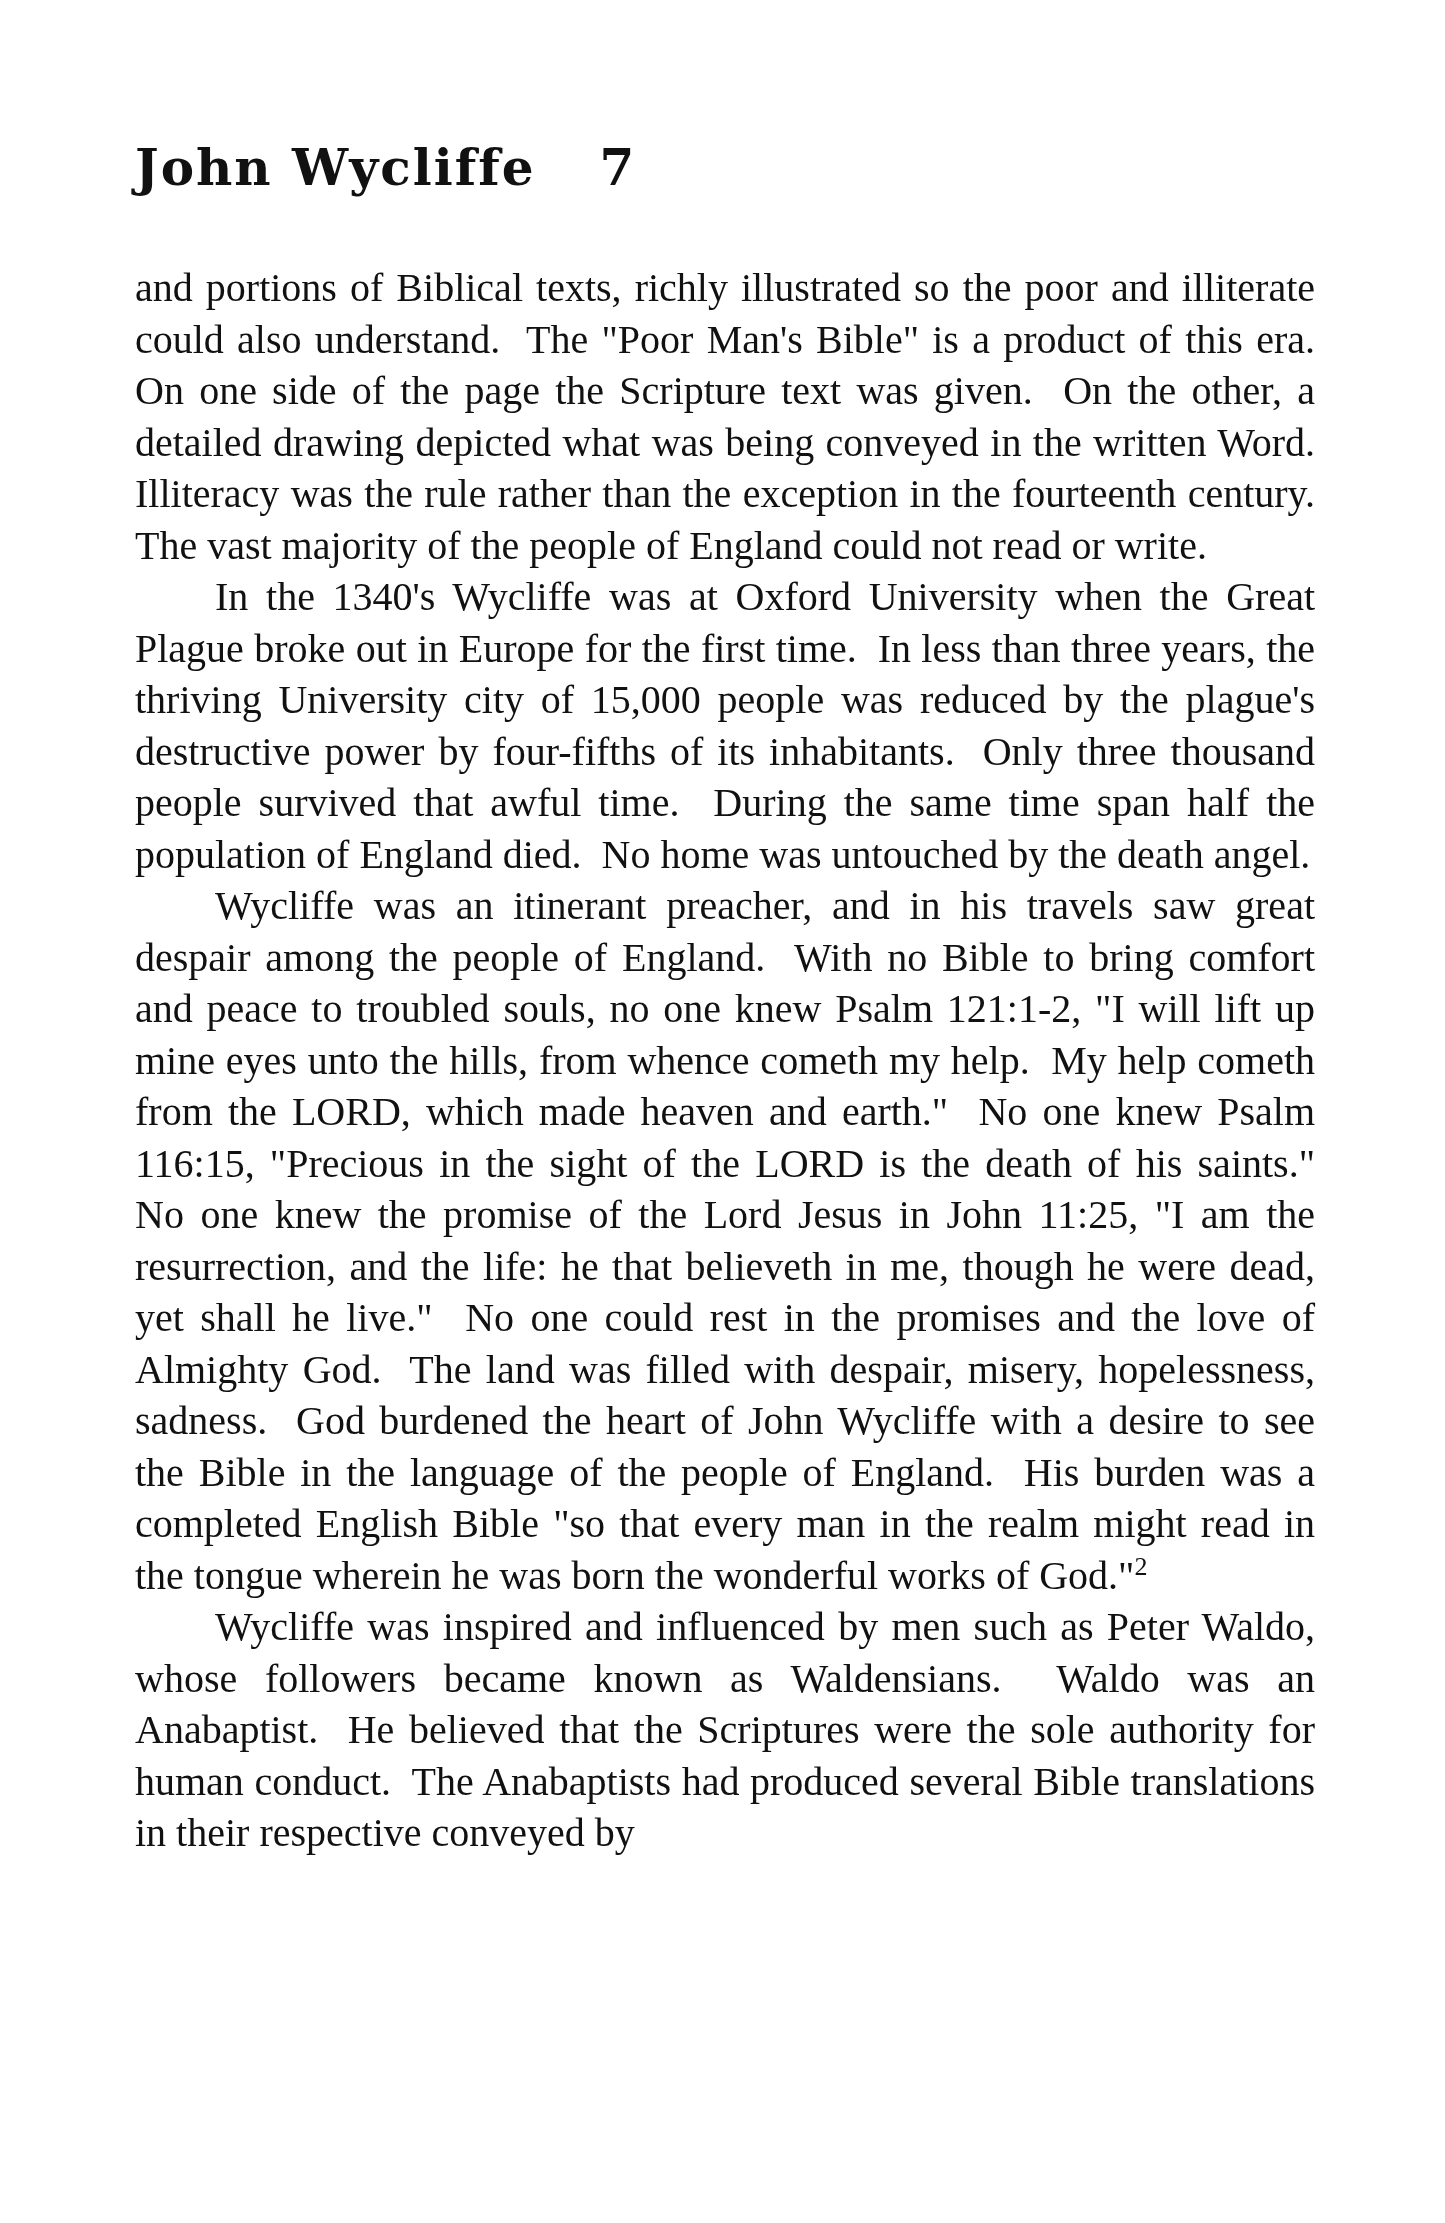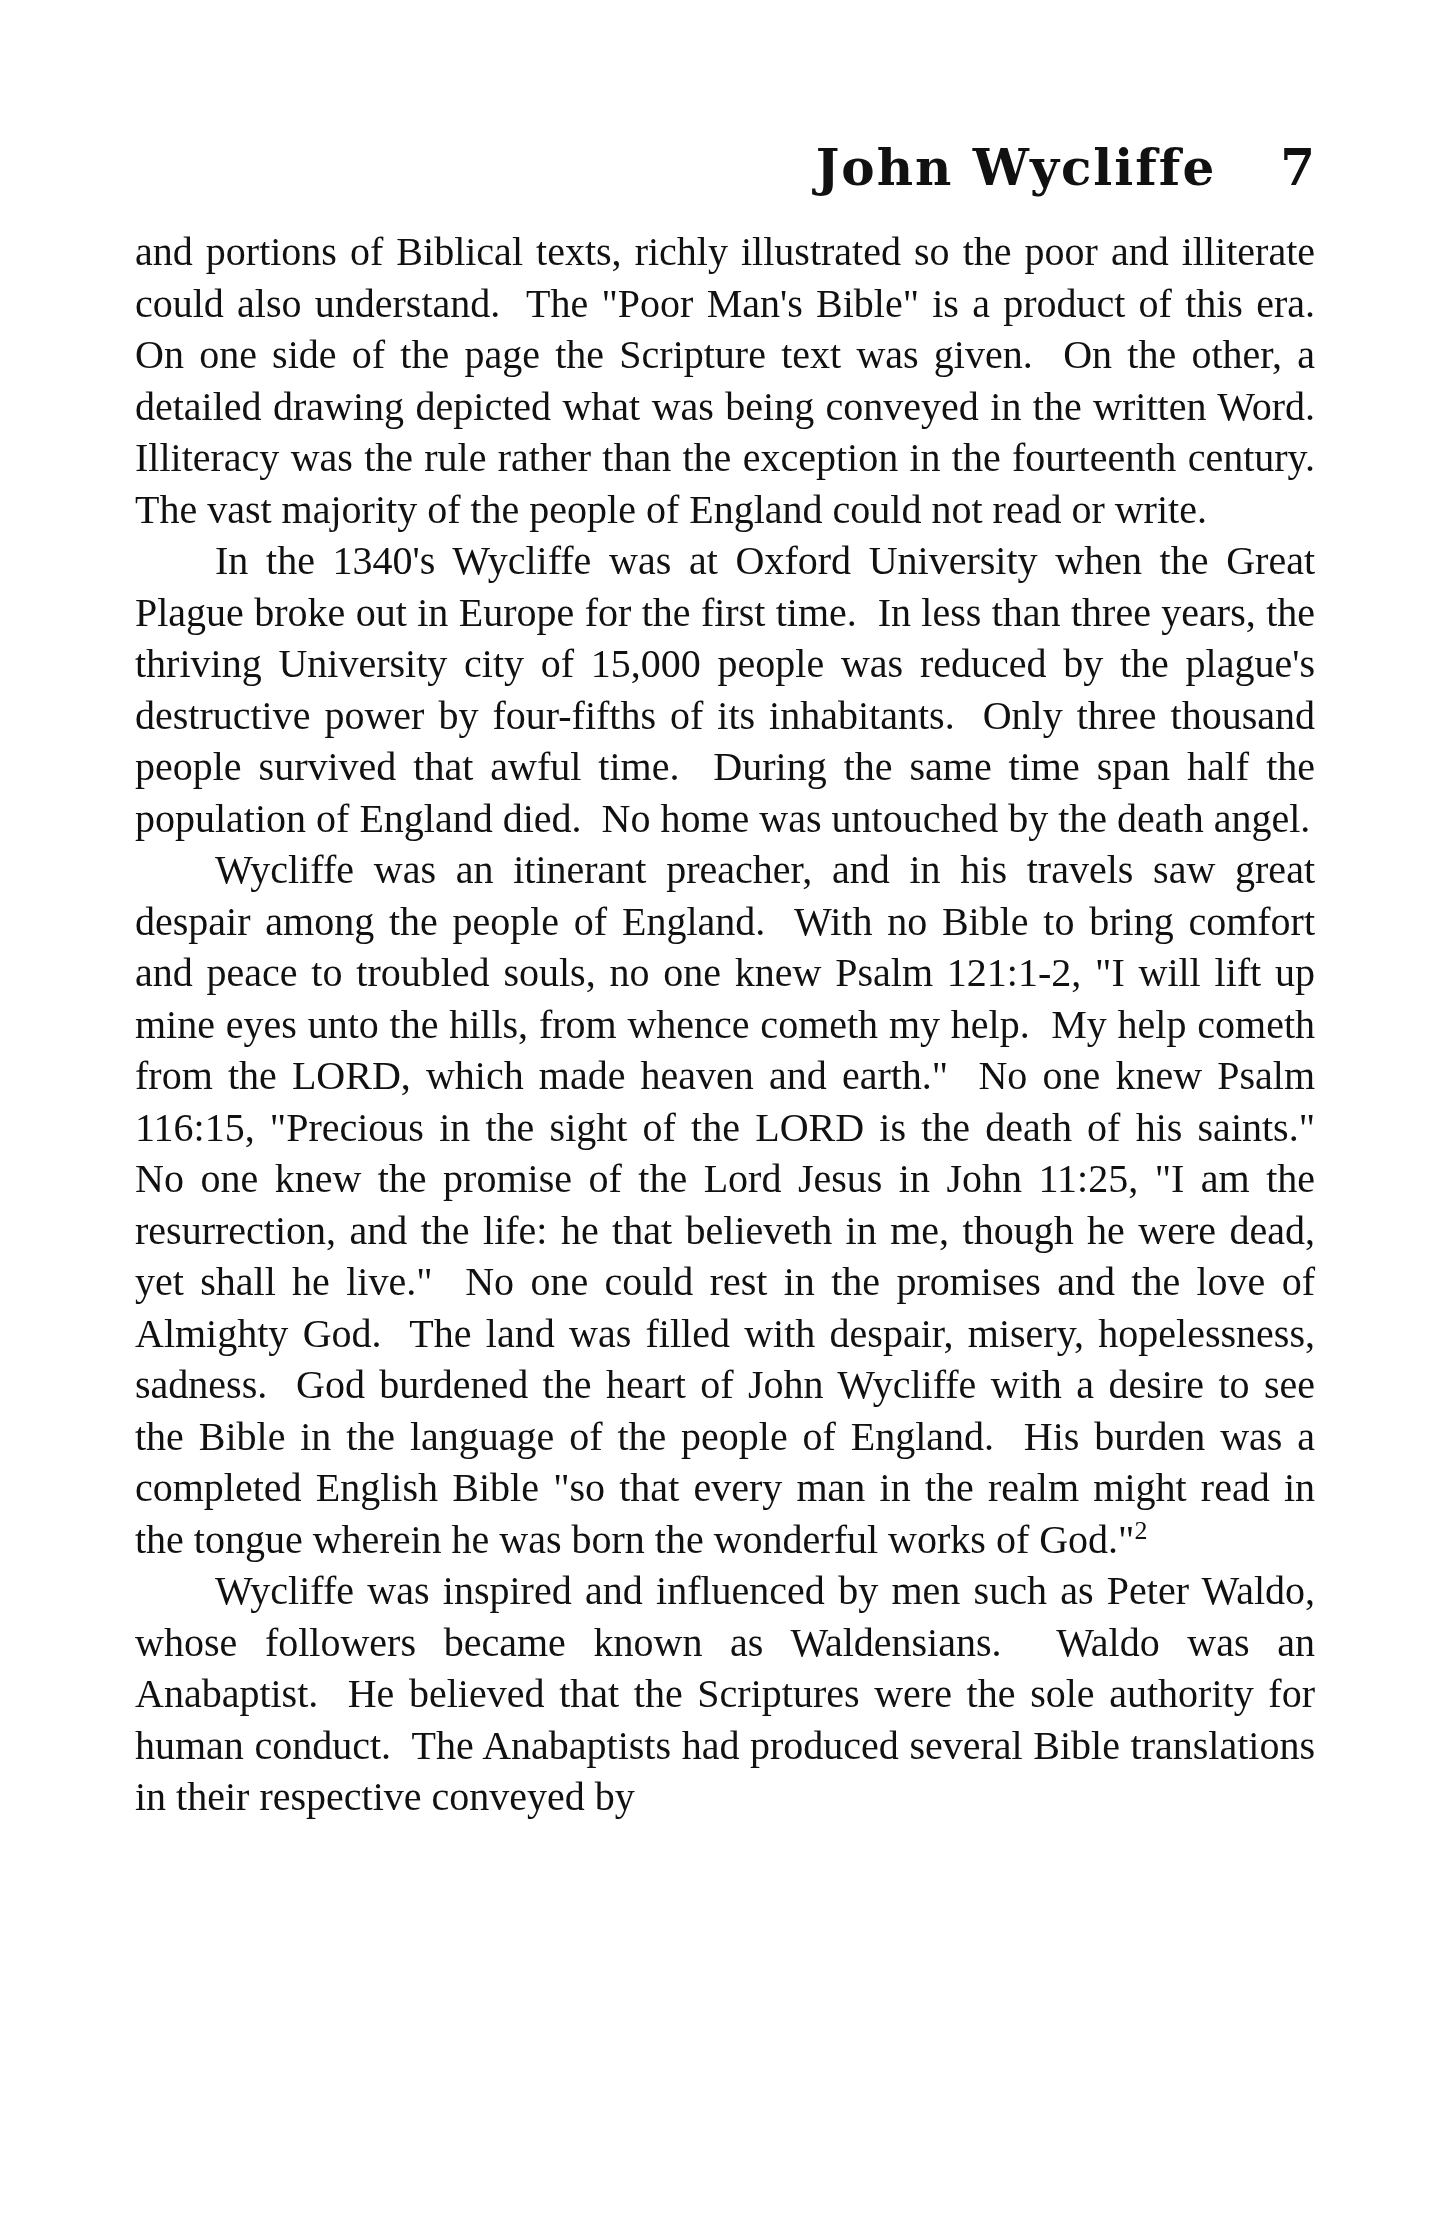--- a/index.html
+++ b/index.html
@@ -13,21 +13,20 @@
       overflow: hidden;
       font-family: "Liberation Serif", "DejaVu Serif", serif;
       color: #111111;
     }
 
     .running-head {
       position: absolute;
       top: 138px;
       left: 135px;
       width: 1180px;
-      text-align: right;
       white-space: nowrap;
     }
 
     .head-title {
       font-family: "DejaVu Serif", serif;
       font-weight: bold;
       font-size: 50px;
       letter-spacing: 2px;
     }
 
@@ -46,21 +45,21 @@
     }
 
     .para {
       margin: 0;
       font-size: 40px;
       line-height: 51.5px;
       text-align: justify;
       text-indent: 80px;
     }
 
-    .para.first { text-indent: 0; }
+    .para.first { text-indent: 0; margin-top: 36px; }
 
     .para-text { white-space: pre-wrap; }
 
     .fn {
       font-size: 26px;
       line-height: 0;
       vertical-align: super;
     }
   </style>
 </head>

